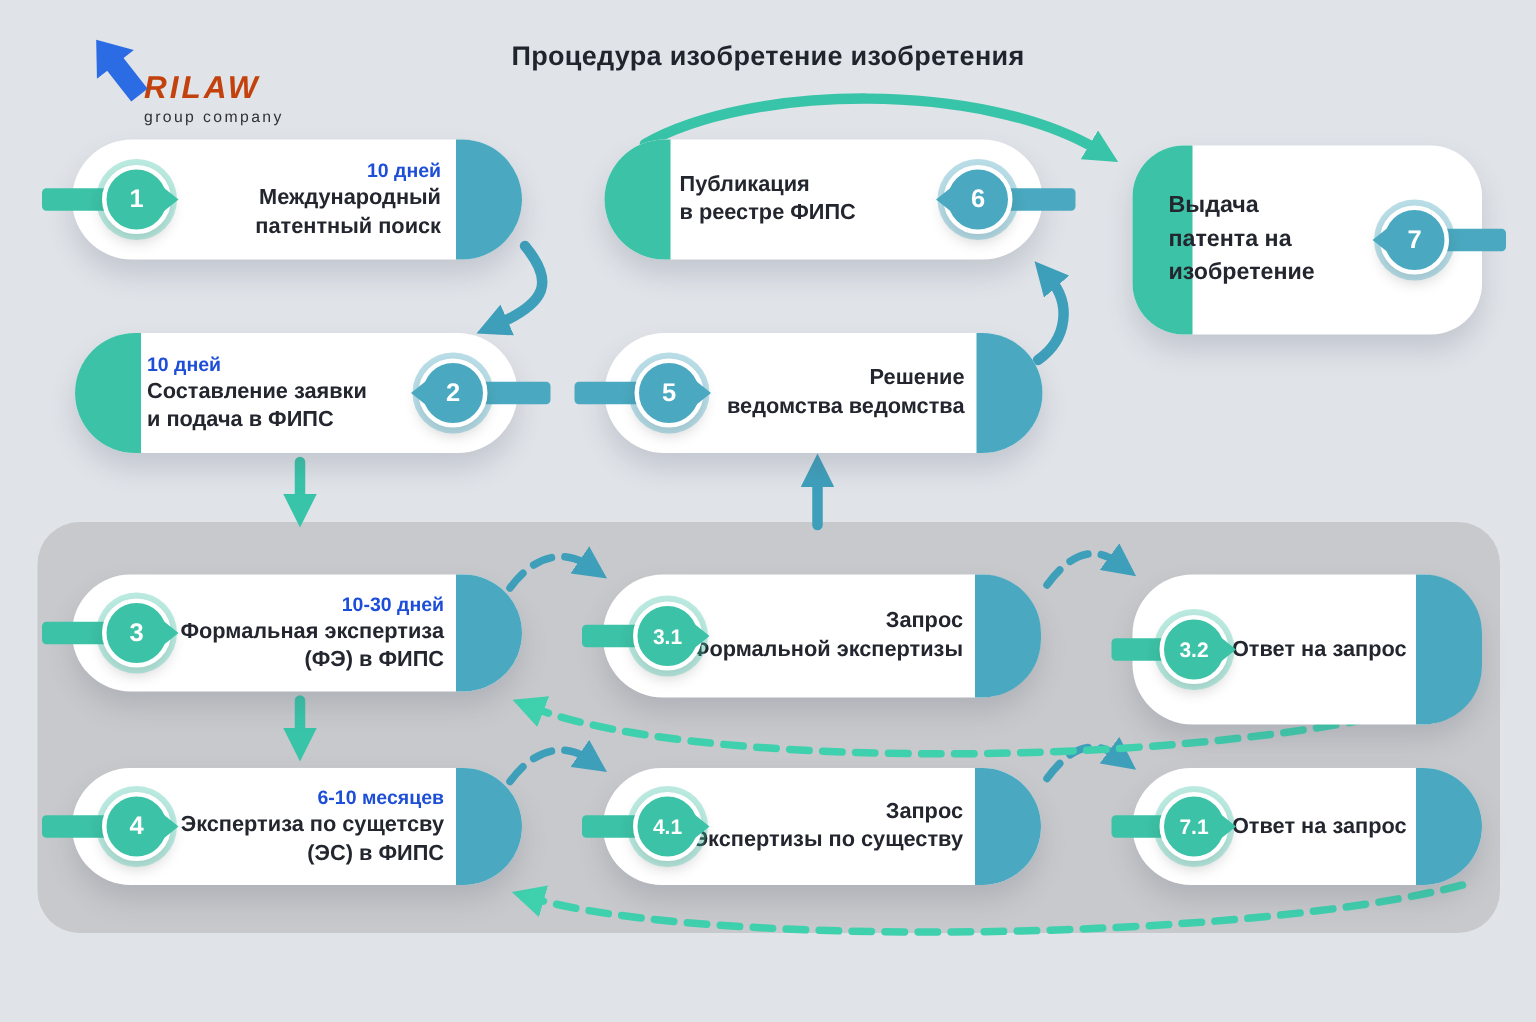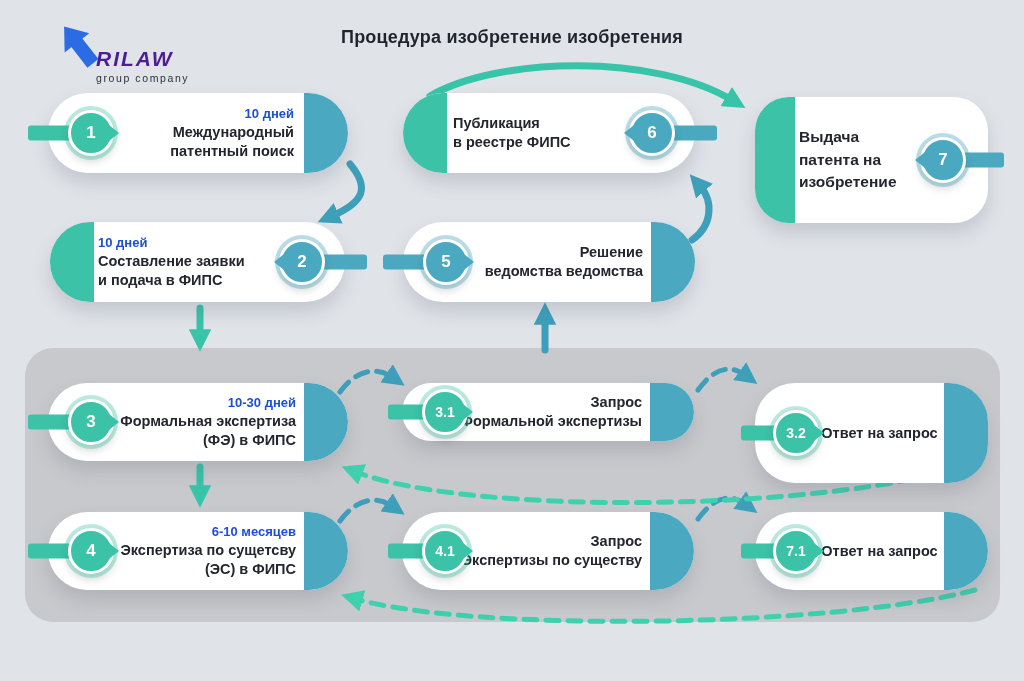--- a/index.html
+++ b/index.html
@@ -3,21 +3,21 @@
 <meta charset="utf-8">
 <style>
   html,body{margin:0;padding:0;}
   body{font-family:"Liberation Sans",sans-serif;background:#e0e3e8;}
   .stage{position:relative;width:1024px;height:681px;background:#e0e3e8;overflow:hidden;}
 
   
   .logo{position:absolute;left:52px;top:12px;width:160px;height:74px;z-index:4;display:flex;align-items:flex-end;}
   .logo-mark{position:absolute;left:0;top:2px;}
   .logo-text{margin-left:44px;margin-bottom:2px;}
-  .brand{font-size:21px;font-weight:800;font-style:italic;letter-spacing:2px;color:#4c1d95;line-height:1;}
+  .brand{font-size:21px;font-weight:800;font-style:italic;letter-spacing:2px;color:#c2410c;line-height:1;}
   .tagline{font-size:10.5px;letter-spacing:1.6px;color:#2e3136;margin-top:3px;}
 
   
   .main-title{position:absolute;left:0;right:0;top:27px;text-align:center;font-size:18px;font-weight:700;color:#1f242d;z-index:3;letter-spacing:.2px;}
 
   
   .panel{position:absolute;left:25px;top:348px;width:975px;height:274px;background:#c8c9cc;border-radius:28px;z-index:1;}
 
   
   svg.arrows{position:absolute;left:0;top:0;z-index:2;pointer-events:none;}
@@ -133,21 +133,21 @@
 в реестре ФИПС</div>
     </div>
   </div>
 
   <div class="box" style="left:755px;top:97px;width:233px;height:126px;border-radius:34px">
     <div class="band-left green"></div>
     <div class="stub blue" style="right:-16px;width:72px"></div>
     <div class="badge blue tail-left" style="right:22px">
         <span>7</span>
       </div>
-    <div class="content left" style="padding-left:44px">
+    <div class="content left" style="padding-left:24px">
       <div class="btitle big">Выдача
 патента на
 изобретение</div>
     </div>
   </div>
 
   <div class="box" style="left:50px;top:222px;width:295px;height:80px">
     <div class="cap cap-left green"></div>
     <div class="stub blue" style="right:-22px;width:80px"></div>
     <div class="badge blue tail-left" style="right:20px">
@@ -178,21 +178,21 @@
     <div class="badge green tail-right" style="left:20px">
         <span>3</span>
       </div>
     <div class="content right" style="padding-right:52px">
       <div class="duration">10-30 дней</div>
       <div class="btitle">Формальная экспертиза
 (ФЭ) в ФИПС</div>
     </div>
   </div>
 
-  <div class="box" style="left:402px;top:383px;width:292px;height:58px">
+  <div class="box" style="left:402px;top:383px;width:292px;height:82px">
     <div class="cap cap-right blue" style="border-radius:0 39px 39px 0"></div>
     <div class="stub green" style="left:-14px;width:74px"></div>
     <div class="badge green small tail-right" style="left:20px">
         <span>3.1</span>
       </div>
     <div class="content right" style="padding-right:52px">
       <div class="btitle">Запрос
 Формальной экспертизы</div>
     </div>
   </div>

